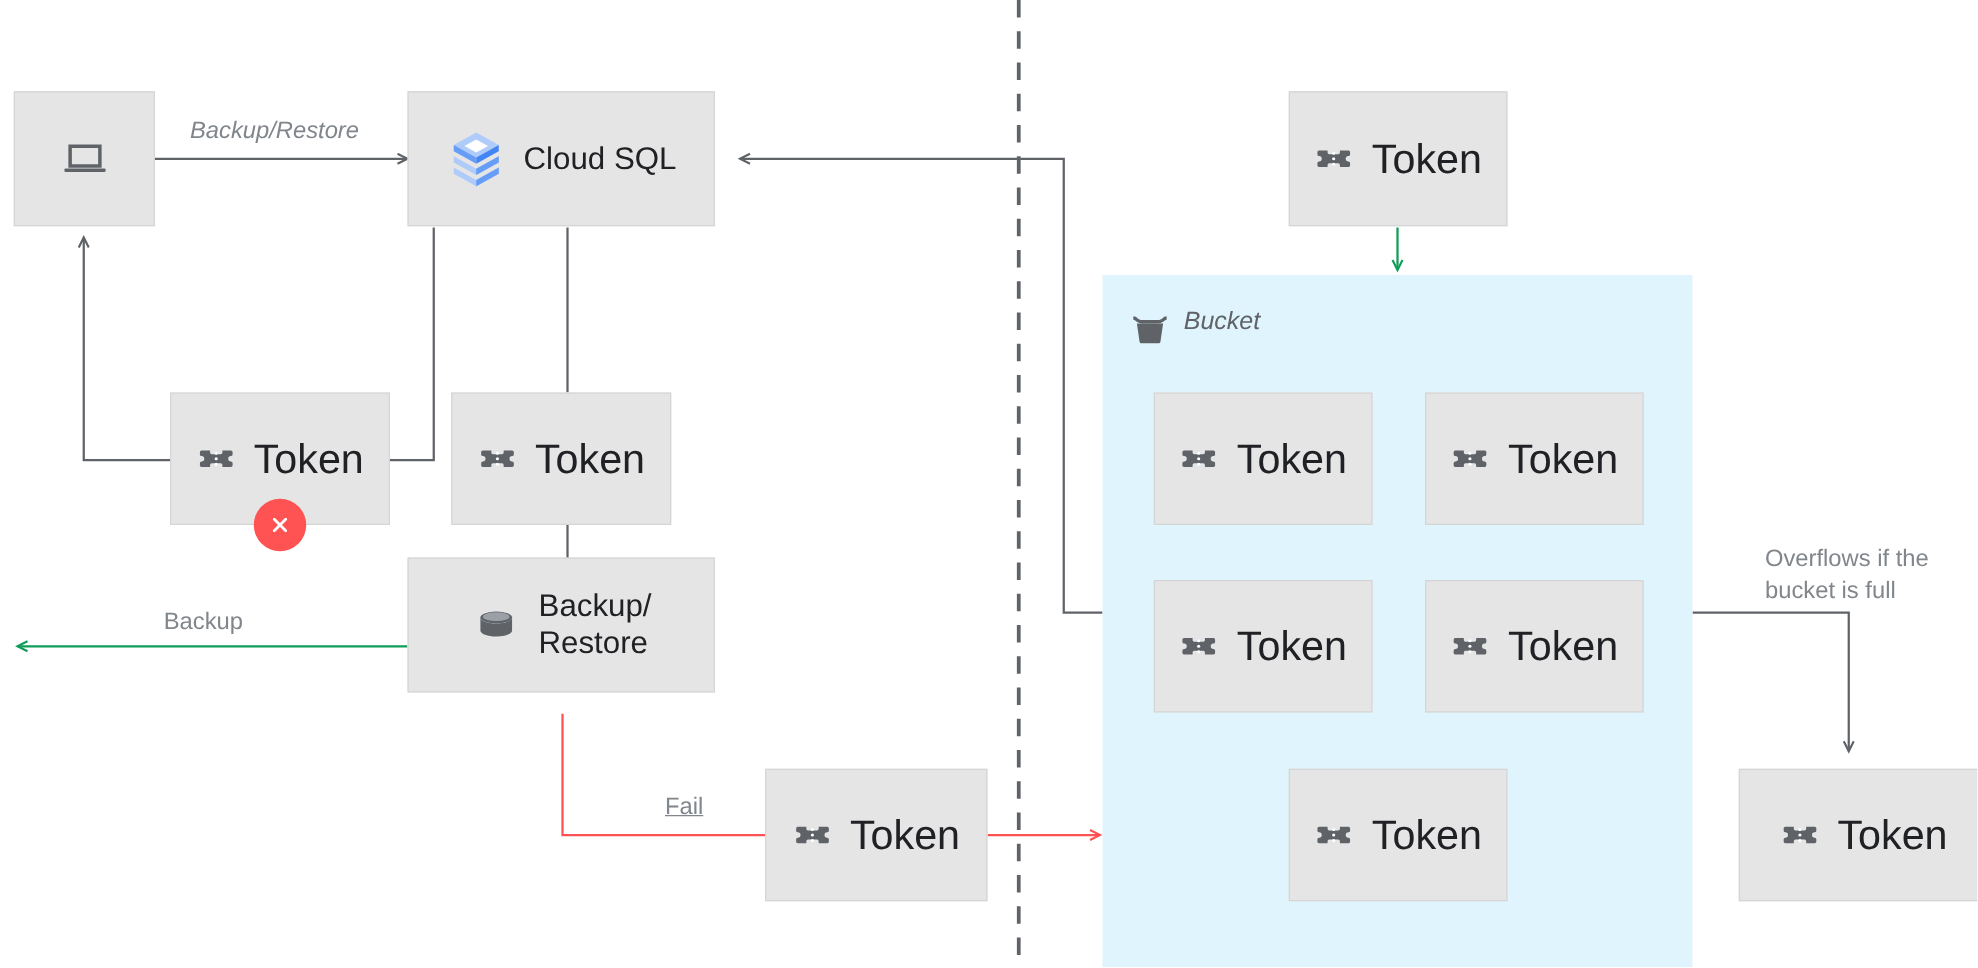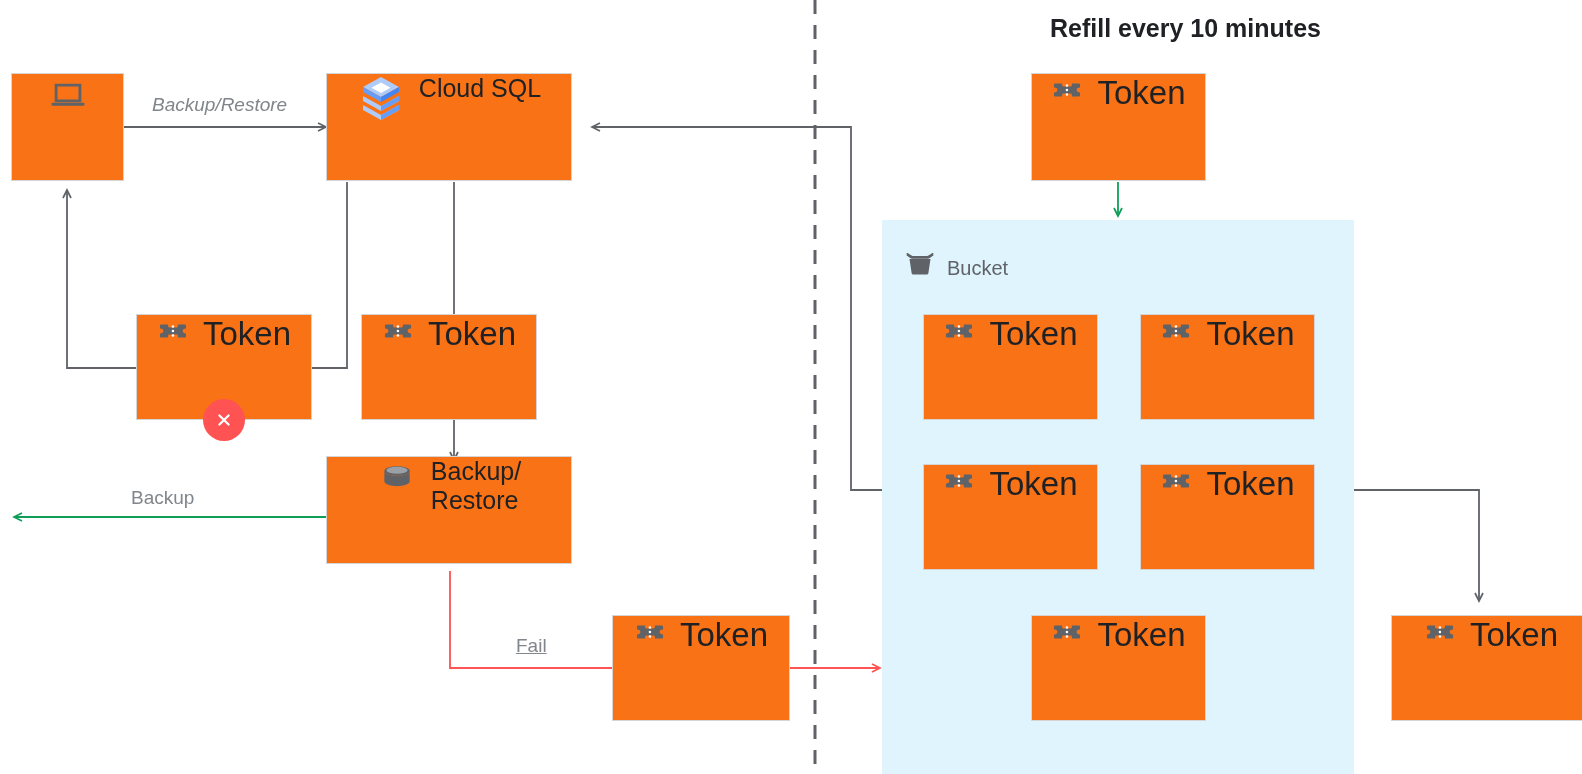--- a/index.html
+++ b/index.html
@@ -11,24 +11,24 @@
   #stage{
     position:relative;
     width:1582px;
     height:774px;
     background:#ffffff;
     overflow:hidden;
   }
   .node{
     position:absolute;
     box-sizing:border-box;
-    background:#f97316;
+    background:#e5e5e5;
     border:1px solid #d5d5d5;
     display:flex;
-    align-items:flex-start;
+    align-items:center;
     justify-content:center;
     gap:14px;
   }
   .node .lbl{
     font-size:25px;
     color:#202124;
     line-height:1.16;
     white-space:pre-line;
   }
   .node.token .lbl{font-size:33px;}
@@ -36,22 +36,23 @@
 
   
   #bucket-region{
     position:absolute;
     background:#e0f4fd;
     box-sizing:border-box;
   }
   #bucket-header{
     position:absolute;
     display:flex;
-    align-items:flex-end;
+    align-items:flex-start;
     gap:10px;
+    font-style:italic;
   }
   #bucket-header .blbl{
     font-size:20px;
     color:#5f6368;
   }
 
   
   #title{
     position:absolute;
     font-size:25px;
@@ -121,21 +122,20 @@
 
     <path d="M790,668 L880,668" fill="none" stroke="#ff5252" stroke-width="1.8" marker-end="url(#ah-red)"></path>
 
     <path d="M882,490 L851,490 L851,127 L592,127" fill="none" stroke="#5f6368" stroke-width="1.8" marker-end="url(#ah-gray)"></path>
 
     <path d="M1118,182 L1118,216" fill="none" stroke="#0f9d58" stroke-width="1.8" marker-end="url(#ah-green)"></path>
 
     <path d="M1354,490 L1479,490 L1479,601" fill="none" stroke="#5f6368" stroke-width="1.8" marker-end="url(#ah-gray)"></path>
   </svg>
 
-  <div id="title" style="left:1050px; top:14px;">Refill every 10 minutes</div>
 
   <div id="bucket-region" style="left:882px; top:220px; width:472px; height:554px;"></div>
 
   <div id="bucket-header" style="left:903px; top:246px;">
     <span class="icon">
       <svg width="34" height="34" viewBox="0 0 24 24" aria-hidden="true">
         <path fill="#5f6368" d="M4.6 9.1h14.8l-1.5 10.2a1.1 1.1 0 0 1-1.1.9H7.2a1.1 1.1 0 0 1-1.1-.9L4.6 9.1z"></path>
         <path fill="#5f6368" d="M2.6 5.0c.9 0 1.6.5 2.3 1.0.8.6 1.5 1.1 2.6 1.1h9c1.1 0 1.8-.5 2.6-1.1.7-.5 1.4-1.0 2.3-1.0v1.9c-.4 0-.8.3-1.2.6-.9.7-2.0 1.5-3.7 1.5h-9c-1.7 0-2.8-.8-3.7-1.5-.4-.3-.8-.6-1.2-.6V5.0z"></path>
       </svg>
     </span>
@@ -253,21 +253,21 @@
       <svg width="32" height="32" viewBox="0 0 24 24" aria-hidden="true">
         <path fill="#5f6368" d="M3.2 7.1h5.1v1.2a1 1 0 0 0 1 1h5.4a1 1 0 0 0 1-1V7.1h5.1c.6 0 1 .5 1 1v1.3a1 1 0 0 1-1 1 1.6 1.6 0 0 0 0 3.2 1 1 0 0 1 1 1v1.3c0 .6-.4 1-1 1h-5.1v-1.2a1 1 0 0 0-1-1H9.3a1 1 0 0 0-1 1v1.2H3.2c-.6 0-1-.4-1-1v-1.3a1 1 0 0 1 1-1 1.6 1.6 0 0 0 0-3.2 1 1 0 0 1-1-1V8.1c0-.5.4-1 1-1z"></path>
         <circle fill="#ffffff" cx="11.95" cy="8.7" r="0.95"></circle>
         <circle fill="#ffffff" cx="11.95" cy="12" r="0.95"></circle>
         <circle fill="#ffffff" cx="11.95" cy="15.3" r="0.95"></circle>
       </svg>
     </span>
     <span class="lbl">Token</span>
   </div>
 
-  <div class="node" style="left:326px; top:456px; width:246px; height:108px;">
+  <div class="node" style="left:326px; top:446px; width:246px; height:108px;">
     <span class="icon">
       <svg width="40" height="40" viewBox="0 0 24 24" aria-hidden="true">
         <ellipse fill="#5f6368" cx="12" cy="8.4" rx="7.6" ry="2.9"></ellipse>
         <path fill="#5f6368" d="M4.4 8.4v6.2c0 1.6 3.4 2.9 7.6 2.9s7.6-1.3 7.6-2.9V8.4c0 1.6-3.4 2.9-7.6 2.9S4.4 10.0 4.4 8.4z"></path>
         <ellipse fill="#9aa0a6" cx="12" cy="8.0" rx="6.4" ry="2.1"></ellipse>
       </svg>
     </span>
     <span class="lbl">Backup/
 Restore</span>
   </div>
@@ -305,16 +305,18 @@
         <circle fill="#ffffff" cx="11.95" cy="15.3" r="0.95"></circle>
       </svg>
     </span>
     <span class="lbl">Token</span>
   </div>
 
   <div class="edge-label" style="left:152px; top:92px;font-style:italic;">Backup/Restore</div>
 
   <div class="edge-label" style="left:131px; top:485px;">Backup</div>
 
-  <div class="edge-label" style="left:516px; top:633px;text-decoration:underline;">Fail</div>
-
+  <div class="edge-label" style="left:532px; top:633px;text-decoration:underline;">Fail</div>
+
+  <div class="edge-label" style="left:1412px; top:435px; width:160px;">Overflows if the
+bucket is full</div>
 
 </div>
 
 </body></html>

